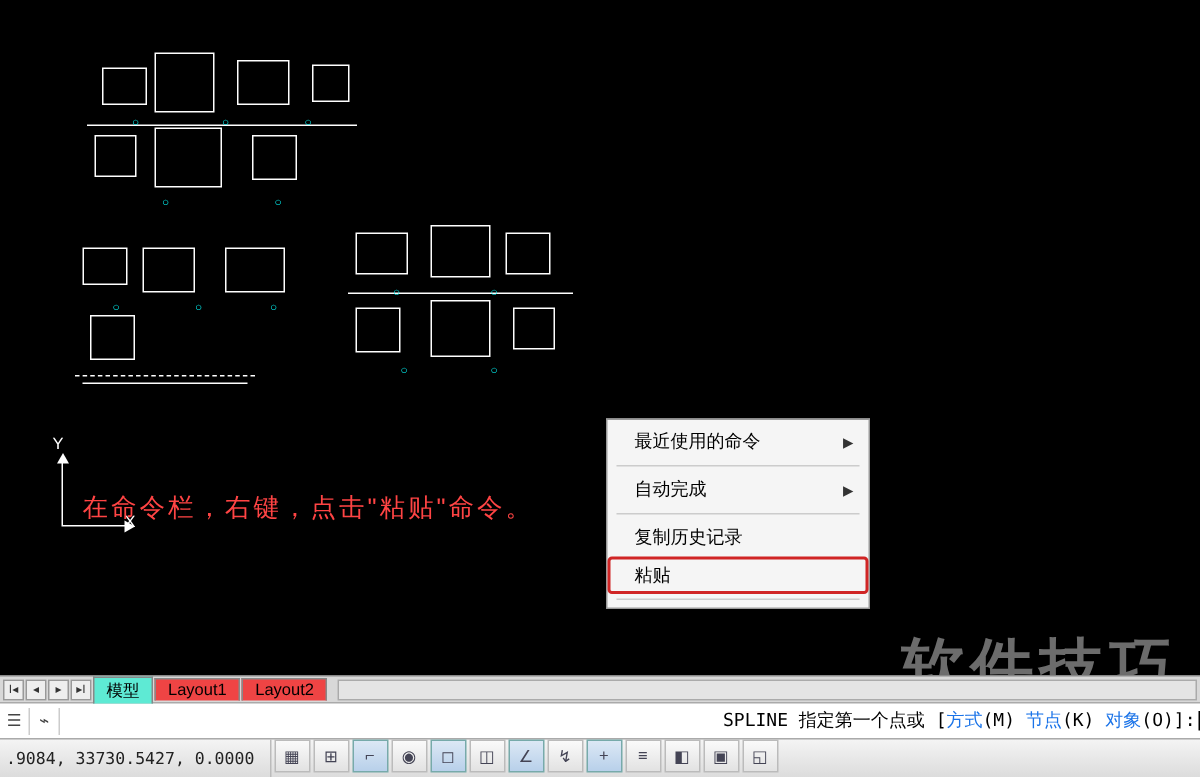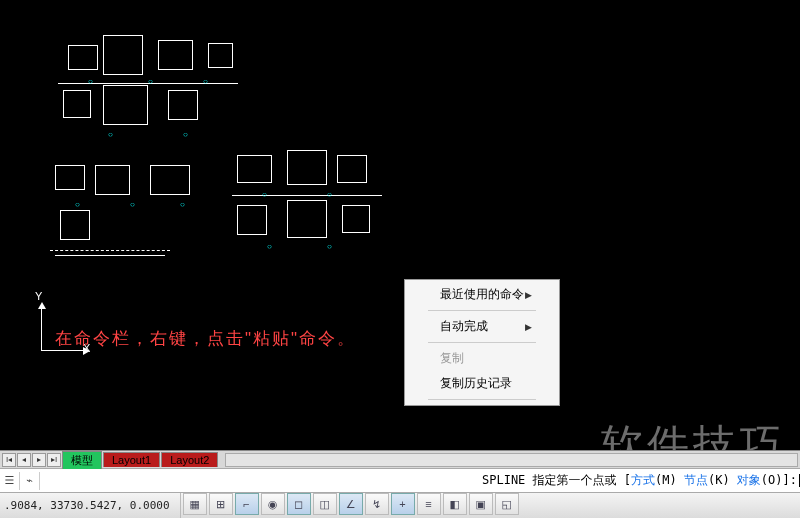--- a/index.html
+++ b/index.html
@@ -47,33 +47,34 @@
     
     .watermark {
       position: absolute;
       right: 15px;
       bottom: 45px;
       color: rgba(180,180,180,0.6);
       font-size: 42px;
       font-family: SimHei, sans-serif;
       letter-spacing: 4px;
       pointer-events: none;
+      font-weight: bold;
     }
 
     
     .context-menu {
       position: absolute;
       left: 404px;
       top: 279px;
-      width: 156px;
+      width: 176px;
       background: #f5f5f5;
       border: 1px solid #999;
       box-shadow: 2px 2px 6px rgba(0,0,0,0.4);
       color: #000;
-      padding: 2px 17px;
+      padding: 2px 0;
       z-index: 50;
     }
     .menu-item {
       padding: 4px 10px 4px 18px;
       font-size: 12px;
       display: flex;
       justify-content: space-between;
       align-items: center;
       cursor: default;
     }
@@ -107,30 +108,30 @@
       border: 1px solid #999;
       display: flex;
       align-items: center;
       justify-content: center;
       font-size: 8px;
       color: #333;
       cursor: pointer;
       margin-right: 1px;
     }
     .layout-tab {
-      background: #22c55e;
+      background: #5eead4;
       border: 1px solid #888;
       border-bottom: none;
       padding: 1px 8px;
       font-size: 11px;
       margin-right: 1px;
       color: #000;
       cursor: pointer;
     }
-    .layout-tab.inactive { background: #b91c1c; }
+    .layout-tab.inactive { background: #ef4444; }
     .tab-scroll-track {
       flex: 1;
       height: 14px;
       background: #e4e4e4;
       border: 1px solid #aaa;
       margin-left: 6px;
       margin-right: 2px;
     }
 
     .command-row {
@@ -257,25 +258,25 @@
     <div class="menu-item">
       <span>最近使用的命令</span>
       <span class="submenu-arrow">▶</span>
     </div>
     <div class="menu-sep"></div>
     <div class="menu-item">
       <span>自动完成</span>
       <span class="submenu-arrow">▶</span>
     </div>
     <div class="menu-sep"></div>
-    <div class="menu-item disabled">
-      <span>复制</span>
-    </div>
     <div class="menu-item">
       <span>复制历史记录</span>
+    </div>
+    <div class="menu-item highlighted">
+      <span>粘贴</span>
     </div>
     <div class="menu-sep"></div>
   </div>
 
 </div>
 
 <div class="watermark">软件技巧</div>
 
 <div class="bottom-region">
 

